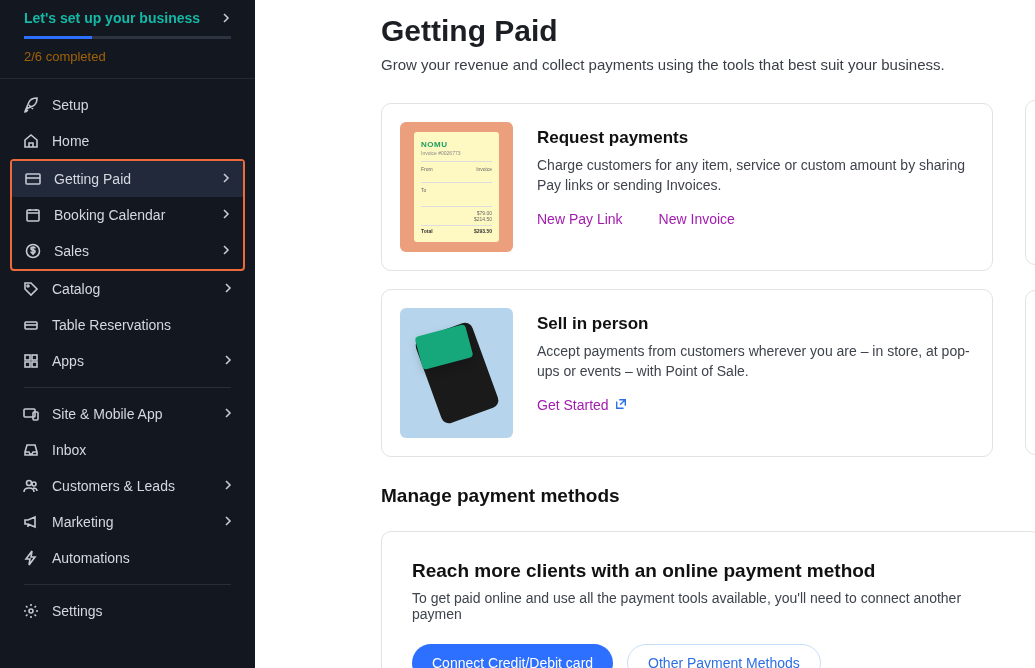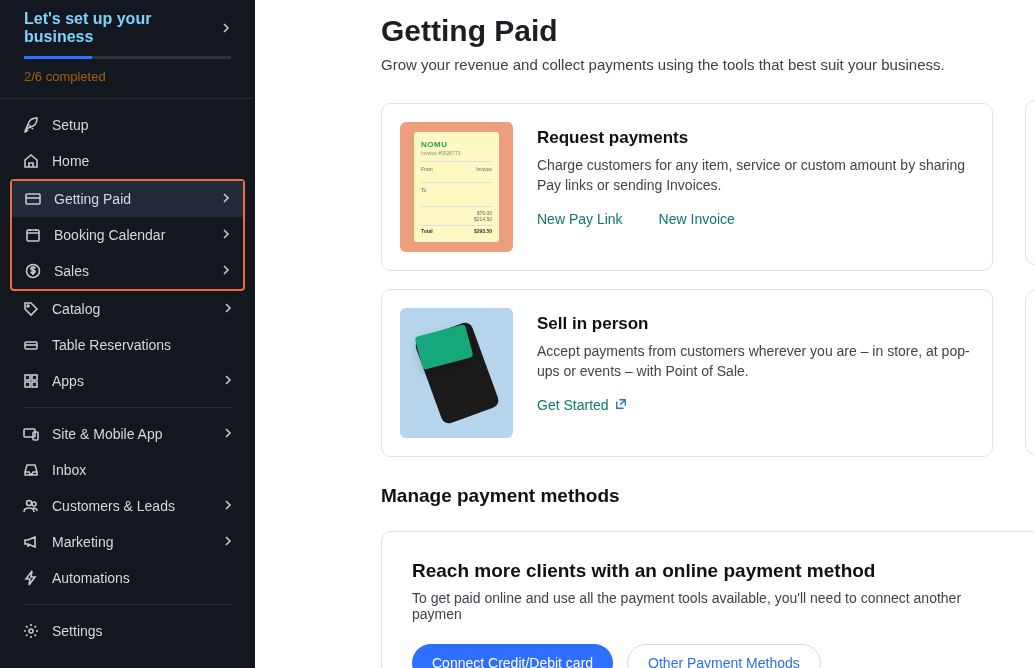--- a/index.html
+++ b/index.html
@@ -21,23 +21,23 @@
     flex-shrink: 0;
   }
   .setup-box {
     padding: 10px 24px 14px 24px;
     border-bottom: 1px solid rgba(255,255,255,0.08);
   }
   .setup-title-row {
     display: flex;
     align-items: center;
     justify-content: space-between;
-    font-size: 16px;
+    font-size: 14px;
     font-weight: 600;
-    color: #7dd3fc;
+    color: #14b8a6;
     cursor: pointer;
   }
   .progress-bar {
     margin-top: 10px;
     height: 3px;
     background: #2d3340;
     width: 100%;
   }
   .progress-fill {
     height: 100%;
@@ -170,21 +170,21 @@
     font-size: 14px;
     color: #3e434c;
     line-height: 1.4;
   }
   .card-links {
     margin-top: 16px;
     display: flex;
     gap: 36px;
   }
   .link {
-    color: #0f766e;
+    color: #a21caf;
     font-size: 14px;
     cursor: pointer;
     display: inline-flex;
     align-items: center;
     gap: 6px;
   }
   .section-heading {
     margin-top: 28px;
     font-size: 19px;
     font-weight: 700;

